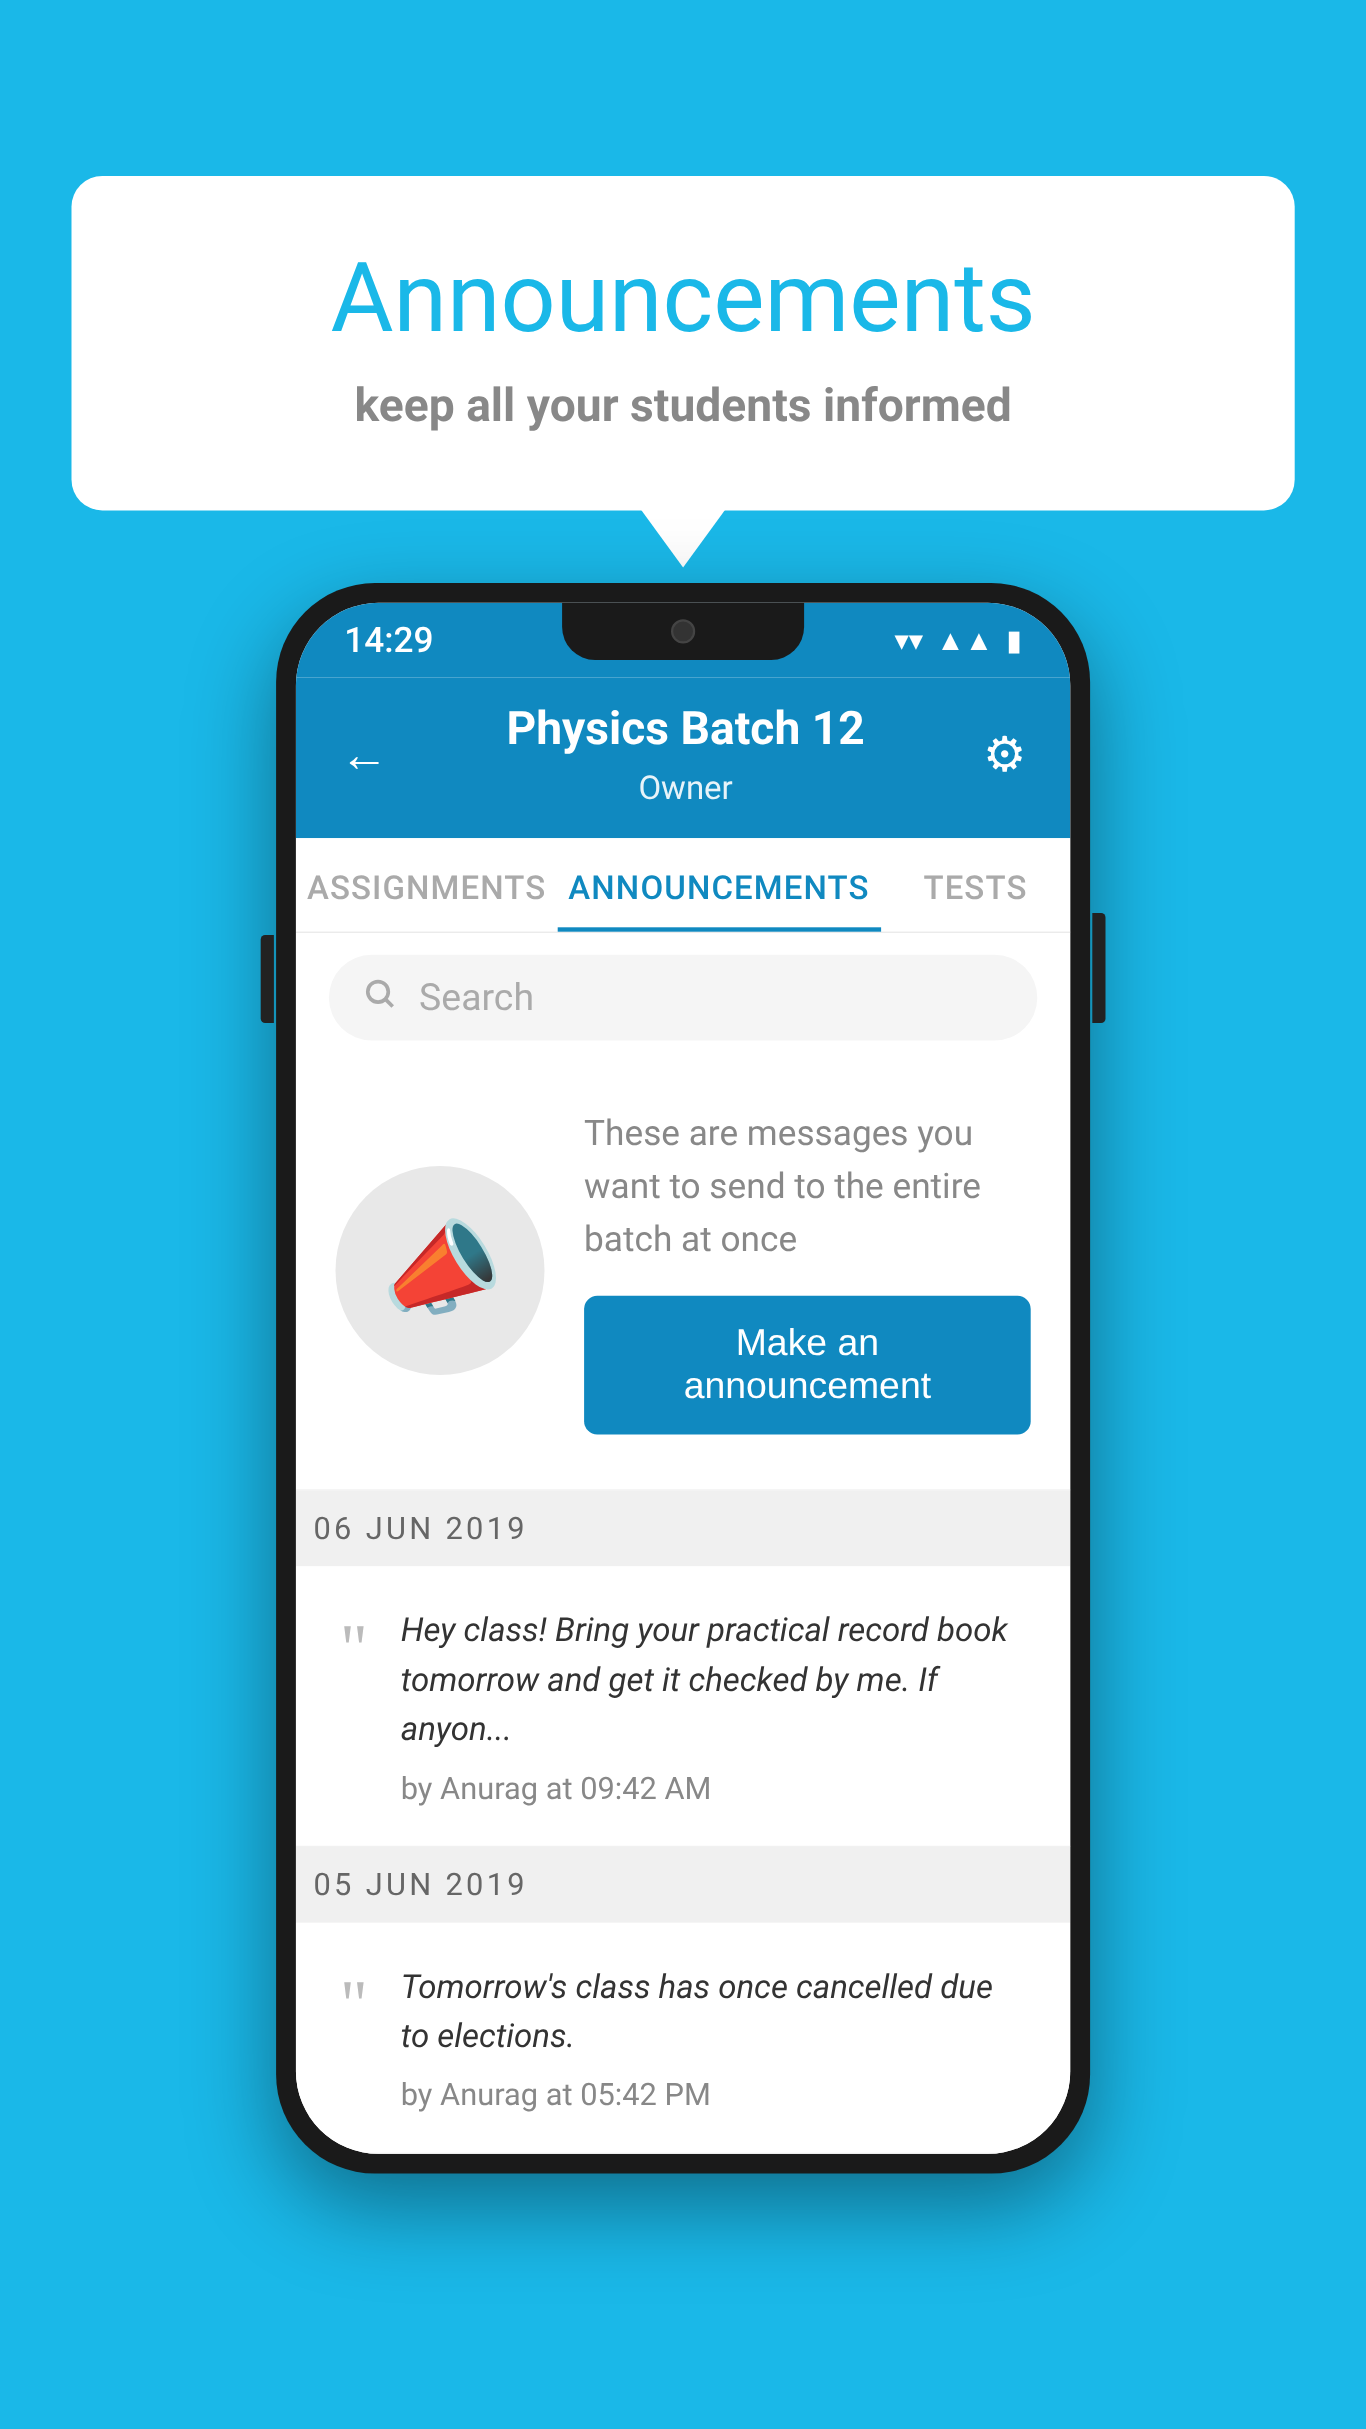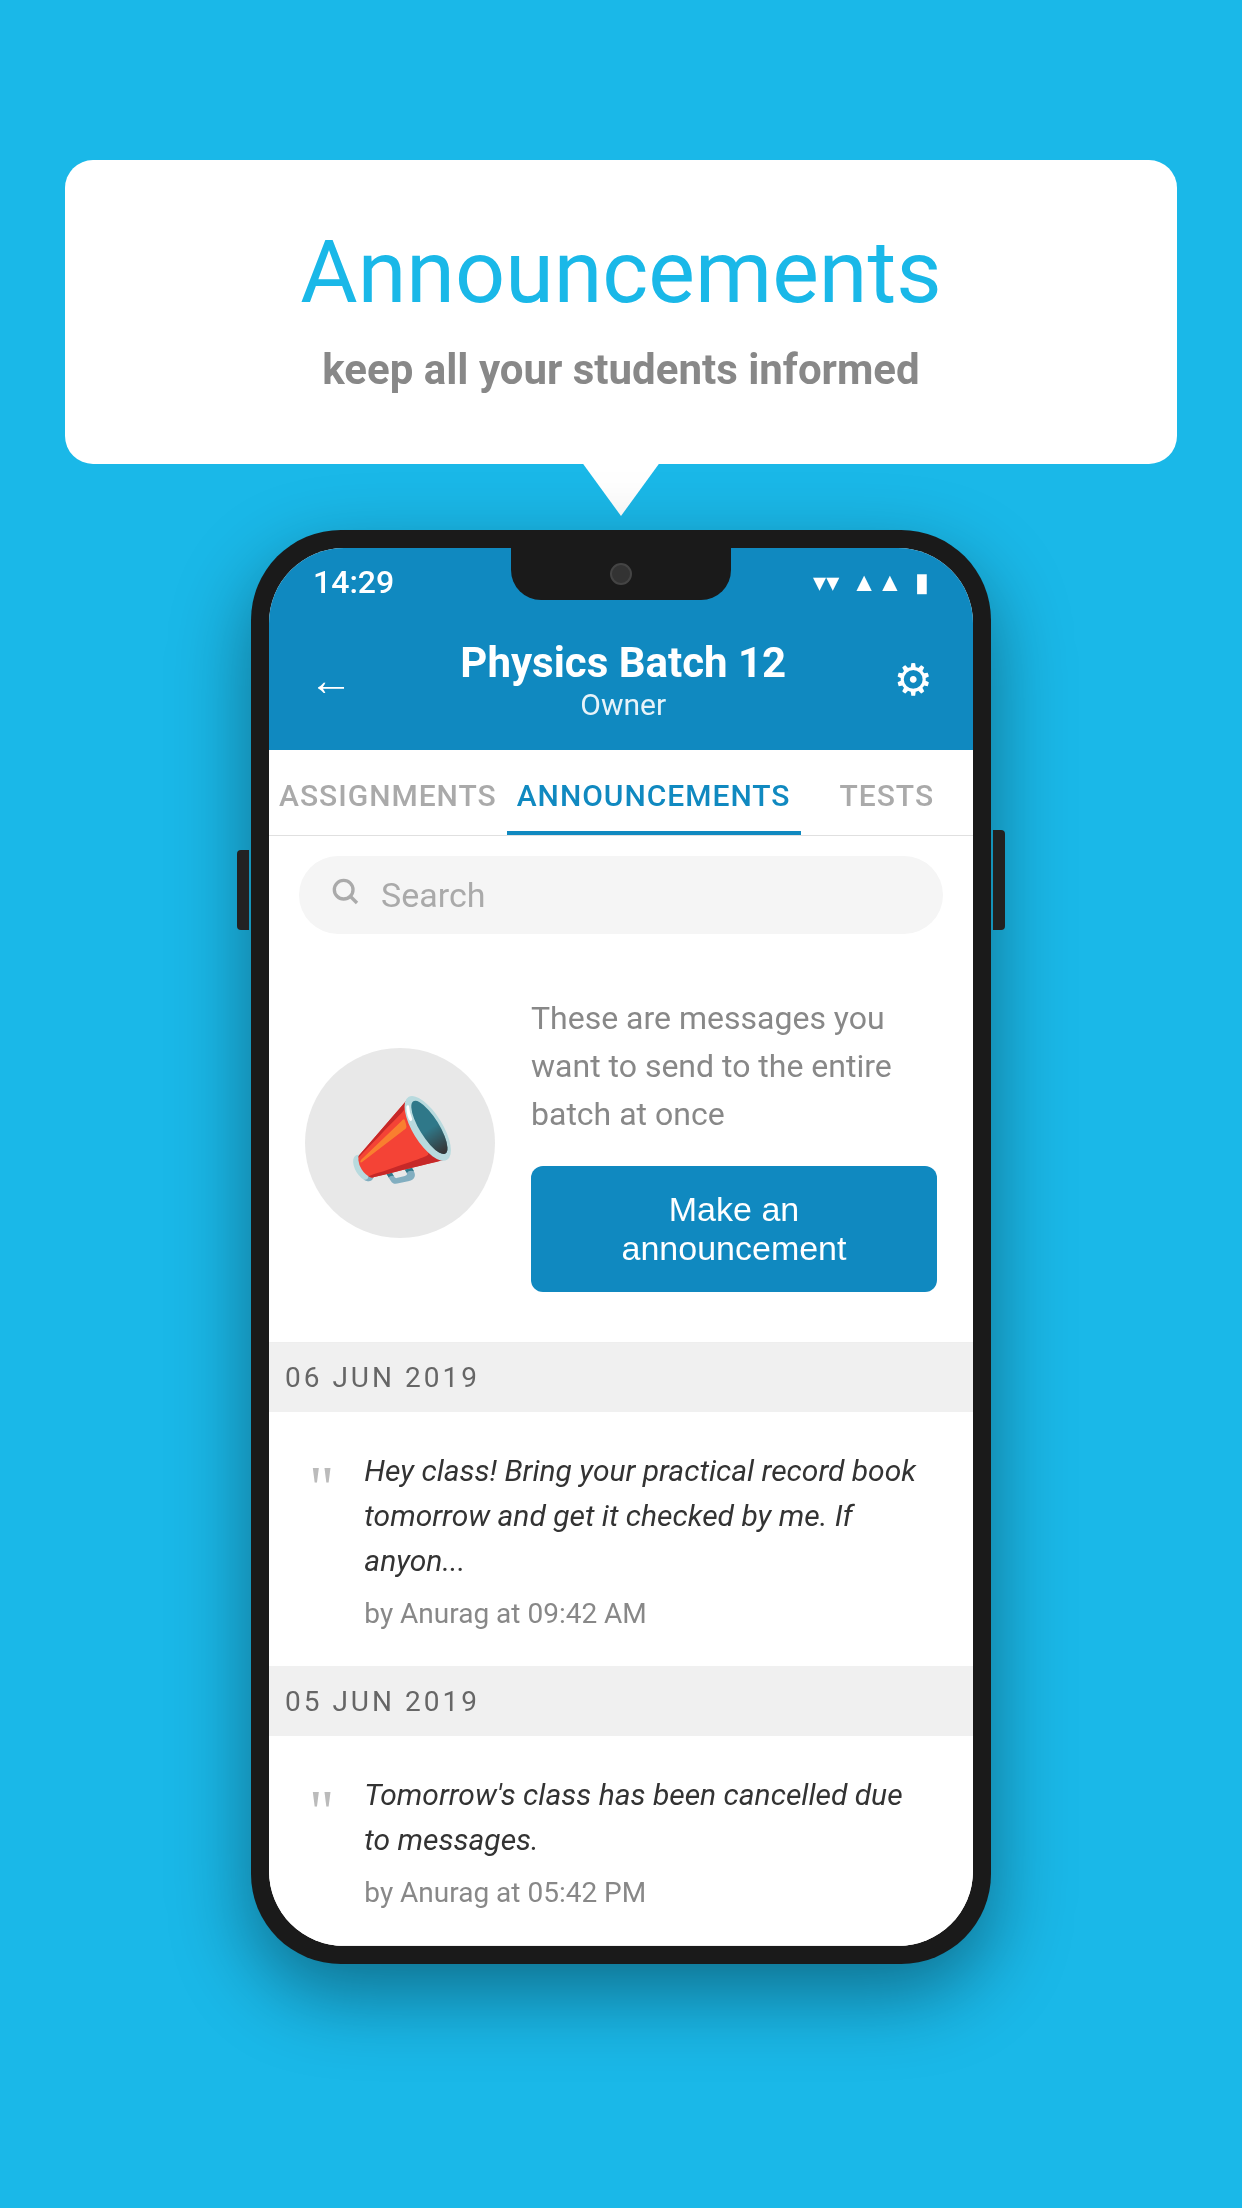--- a/index.html
+++ b/index.html
@@ -182,20 +182,21 @@
     .header-title {
       color: white;
       font-size: 42px;
       font-weight: 700;
     }
 
     .header-subtitle {
       color: rgba(255,255,255,0.9);
       font-size: 30px;
       font-weight: 400;
+      margin-top: 12px;
     }
 
     .gear-btn {
       color: white;
       font-size: 44px;
       cursor: pointer;
     }
 
     
     .tabs-bar {
@@ -428,20 +429,20 @@
           <div class="announcement-text">Hey class! Bring your practical record book tomorrow and get it checked by me. If anyon...</div>
           <div class="announcement-meta">by Anurag at 09:42 AM</div>
         </div>
       </div>
 
       <div class="date-separator">05  JUN  2019</div>
 
       <div class="announcement-item">
         <div class="quote-icon">"</div>
         <div class="announcement-content">
-          <div class="announcement-text">Tomorrow's class has been cancelled due to messages.</div>
+          <div class="announcement-text">Tomorrow's class has once cancelled due to elections.</div>
           <div class="announcement-meta">by Anurag at 05:42 PM</div>
         </div>
       </div>
 
     </div>
   </div>
 </div>
 
 </body></html>

